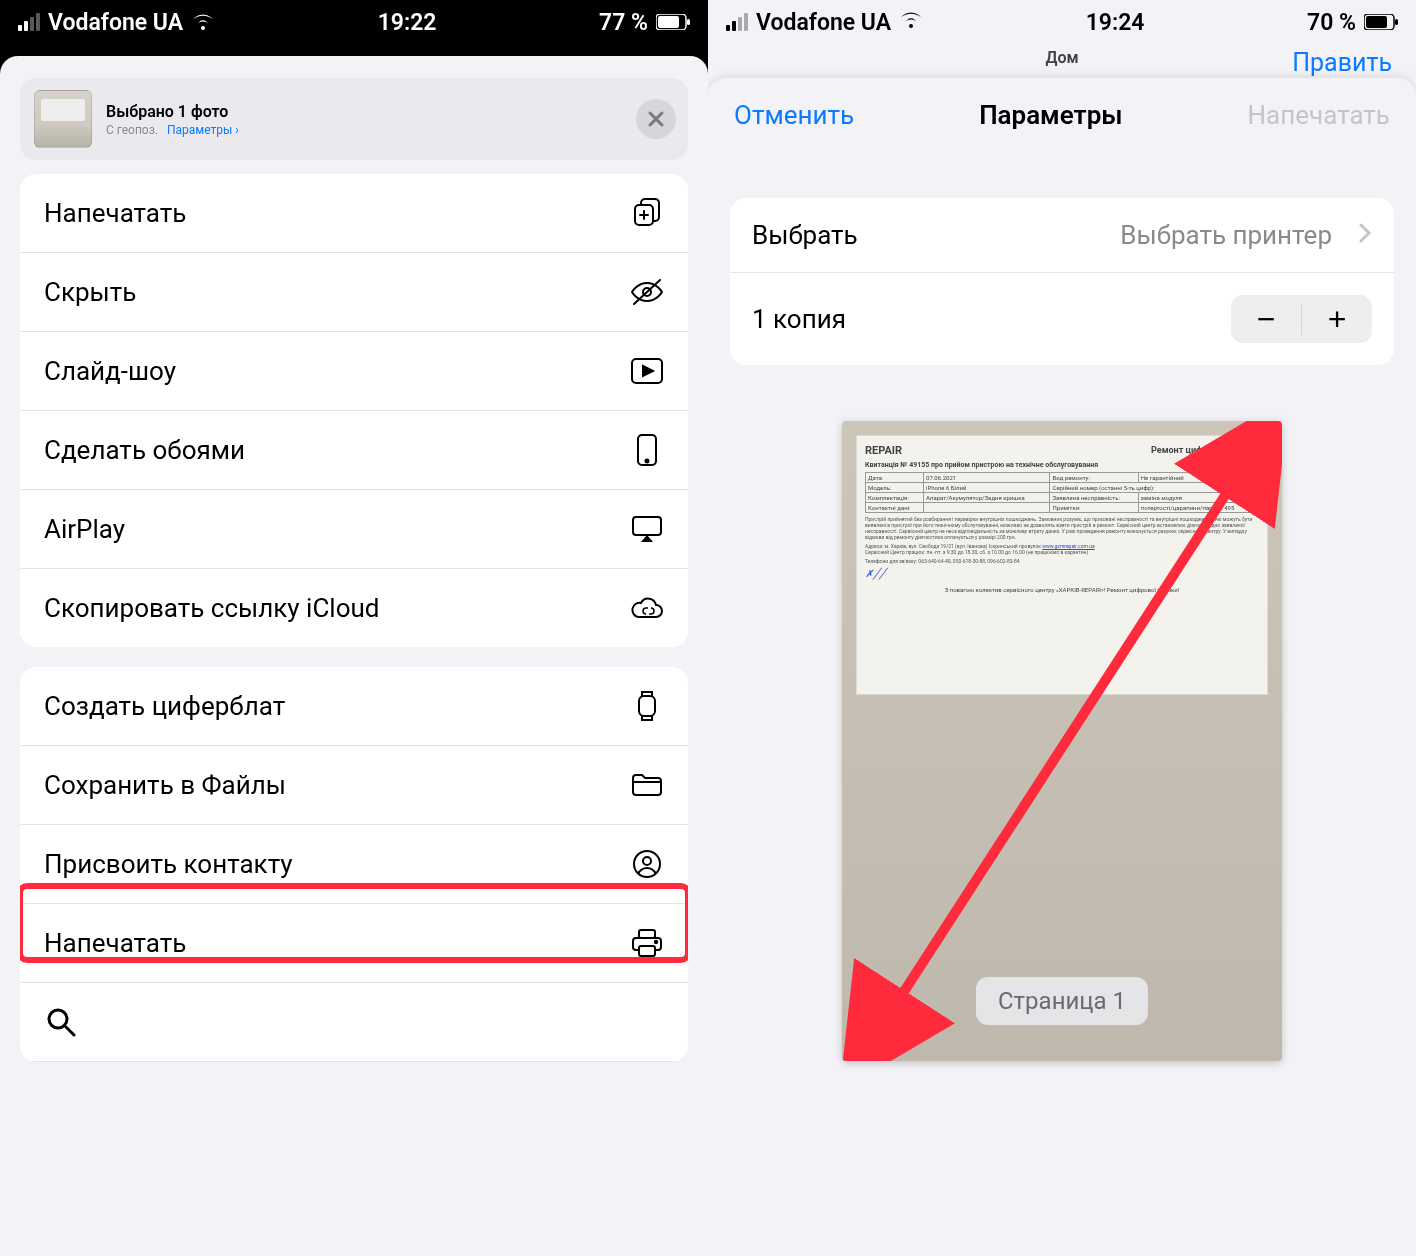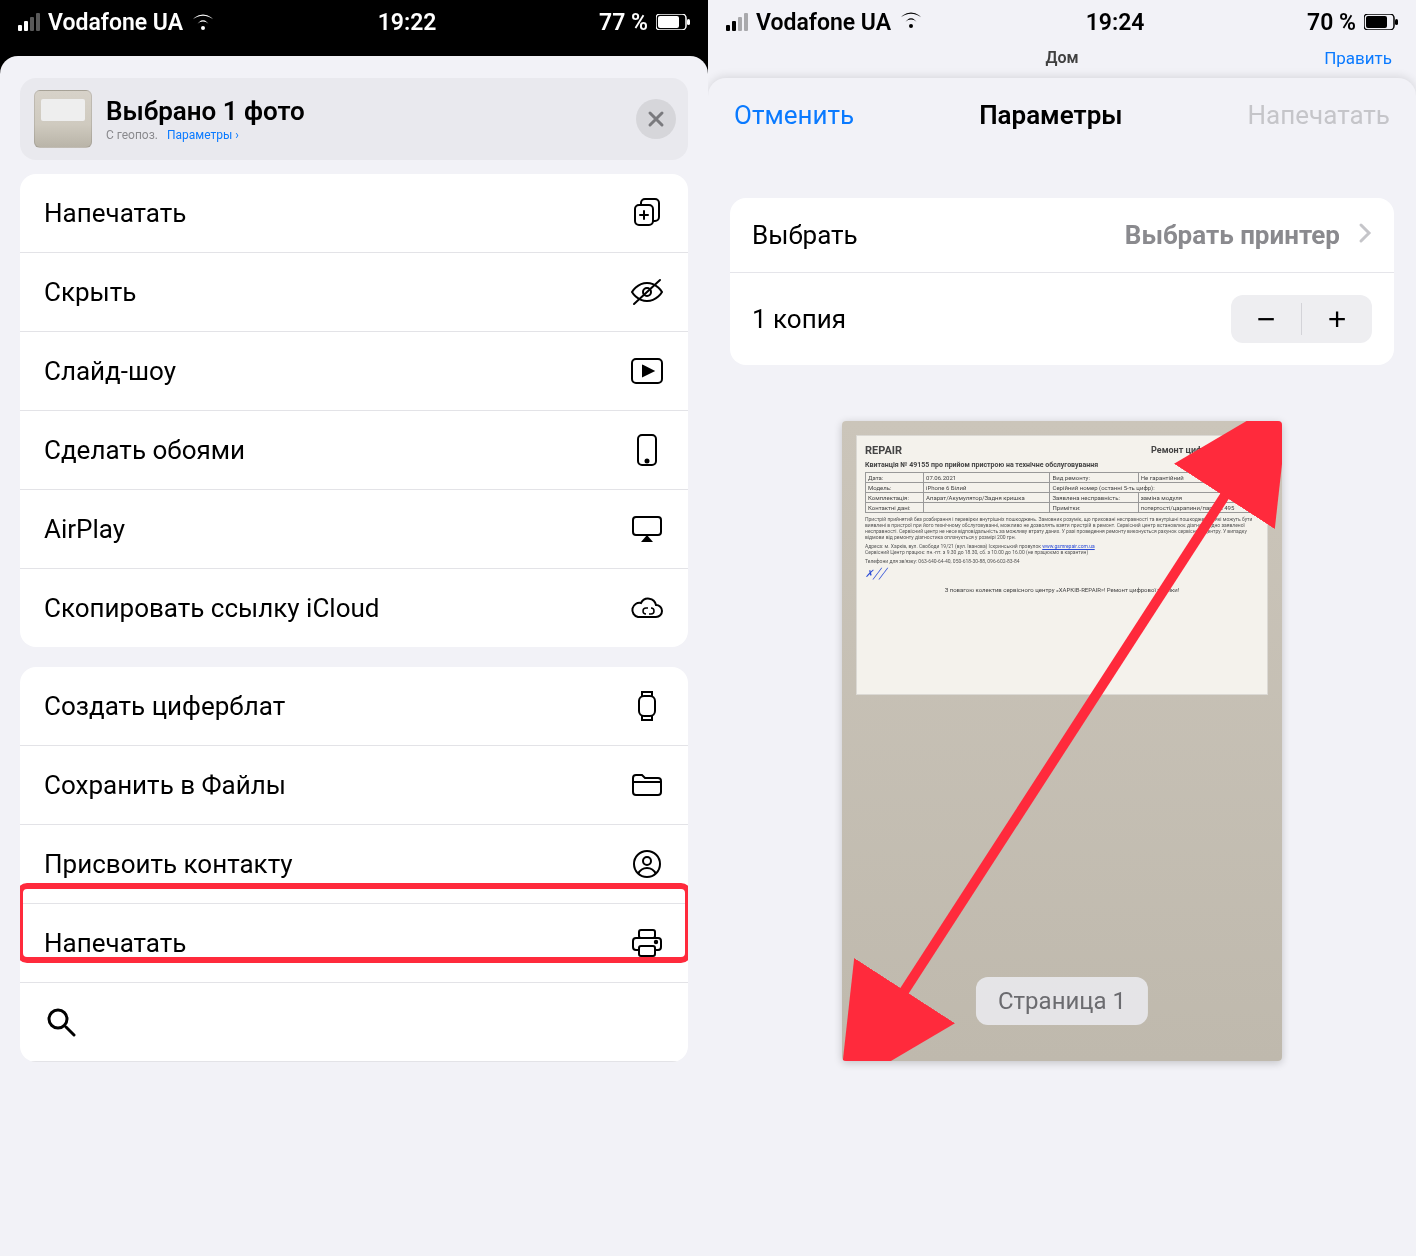--- a/index.html
+++ b/index.html
@@ -63,21 +63,21 @@
     position: relative;
     overflow: hidden;
   }
   .thumb::after {
     content:"";
     position:absolute; top:8px; left:6px; right:6px; height:22px;
     background: #eee;
     border-radius:2px;
   }
   .share-titles { display:flex; flex-direction:column; gap:2px; }
-  .share-title { font-size: 26px; font-weight: 600; color:#000; }
+  .share-title { font-size: 16px; font-weight: 600; color:#000; }
   .share-sub { font-size: 12px; color:#8a8a8e; }
   .share-sub .link { color:#0a7aff; }
   .close-btn {
     position:absolute; right:12px; top:50%; transform:translateY(-50%);
     width:40px; height:40px;
     border-radius:50%;
     background:#d6d6da;
     display:flex; align-items:center; justify-content:center;
     color:#7a7a7e;
   }
@@ -111,21 +111,21 @@
     height: 44px;
     display:flex; align-items:center; justify-content:space-between;
     padding:0 18px;
     color:#000;
     font-size:23px;
     font-weight:600;
   }
   .right-status .signal-bars span { background:#000; }
   .right-status .signal-bars span.dim { background:rgba(0,0,0,0.3); }
   .home-label { text-align:center; font-size:16px; font-weight:600; color:#404040; padding-top:4px; }
-  .edit-link { position:absolute; right:24px; top:48px; color:#0a7aff; font-size:17px; }
+  .edit-link { position:absolute; right:24px; top:48px; color:#0a7aff; font-size:25px; }
   .modal {
     position:absolute;
     top: 78px; left:0; right:0; bottom:0;
     background:#f2f2f7;
     border-top-left-radius:18px;
     border-top-right-radius:18px;
     box-shadow: 0 -2px 8px rgba(0,0,0,0.1);
   }
   .modal-header {
     display:flex;
@@ -142,21 +142,21 @@
     border-radius:16px;
     overflow:hidden;
   }
   .setting-row {
     display:flex; align-items:center; justify-content:space-between;
     padding: 22px 22px;
     border-bottom:1px solid #e5e5ea;
     font-size:26px;
   }
   .setting-row:last-child { border-bottom:none; }
-  .setting-value { color:#8a8a8e; display:flex; align-items:flex-end; gap:18px;font-weight:bold; }
+  .setting-value { color:#8a8a8e; display:flex; align-items:flex-end; gap:26px; }
   .chev { color:#c5c5c9; }
   .stepper {
     display:flex;
     background:#eeeef1;
     border-radius:12px;
     overflow:hidden;
     height:48px;
   }
   .stepper button {
     border:none; background:transparent; width:70px;

